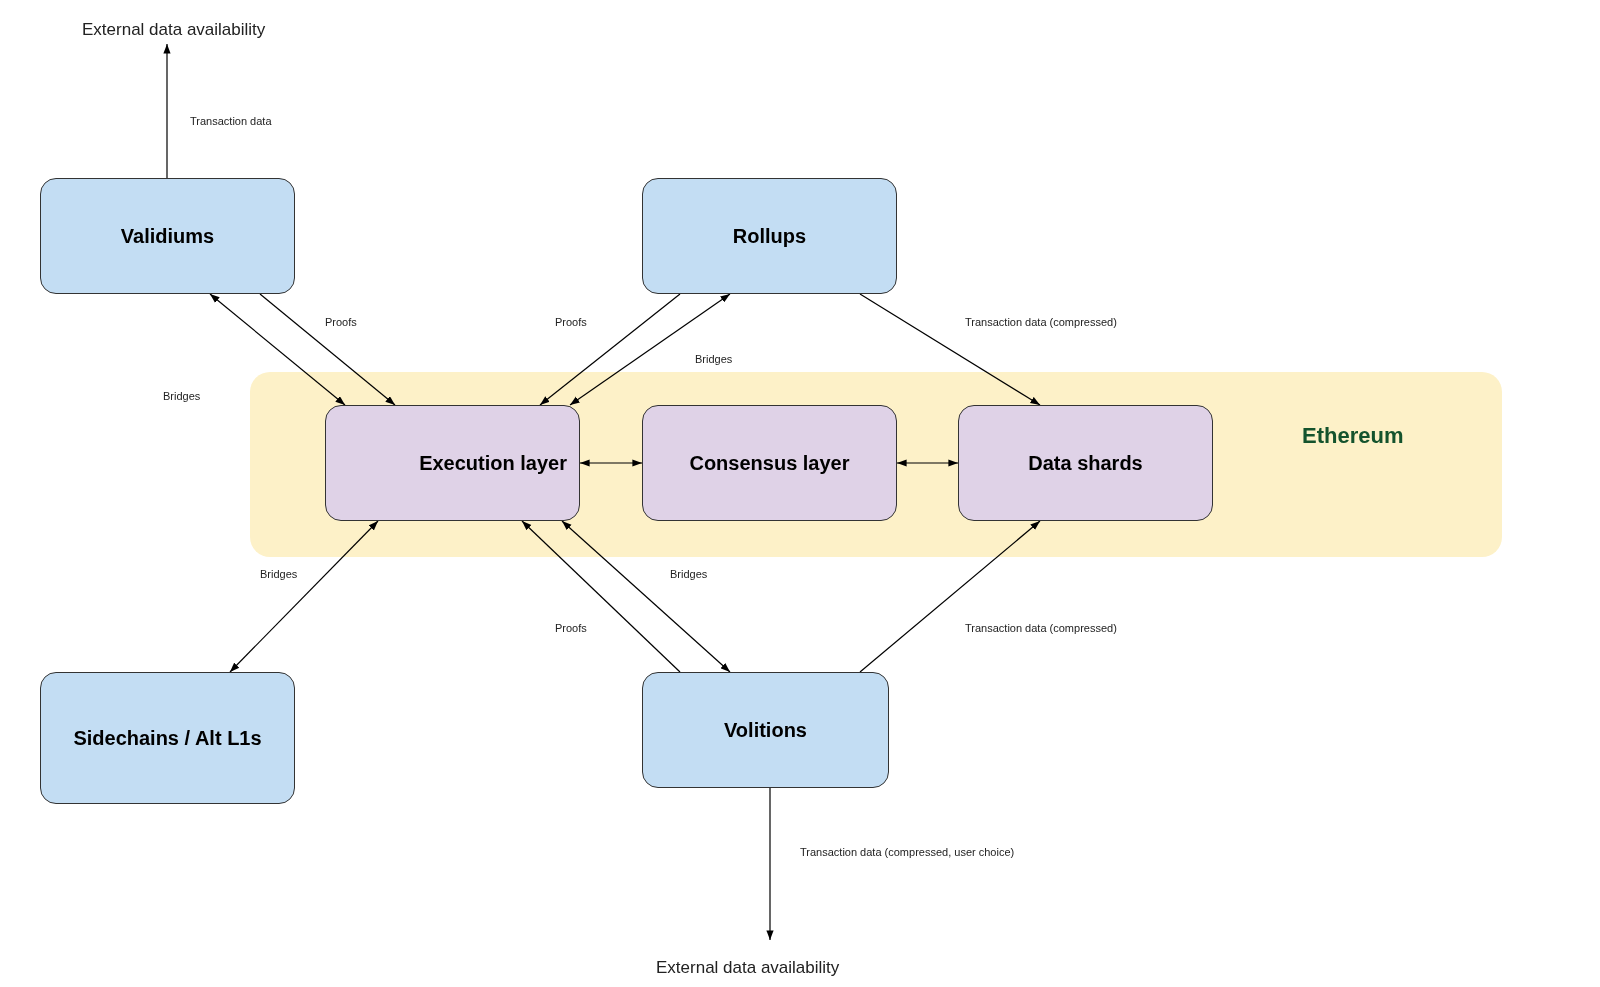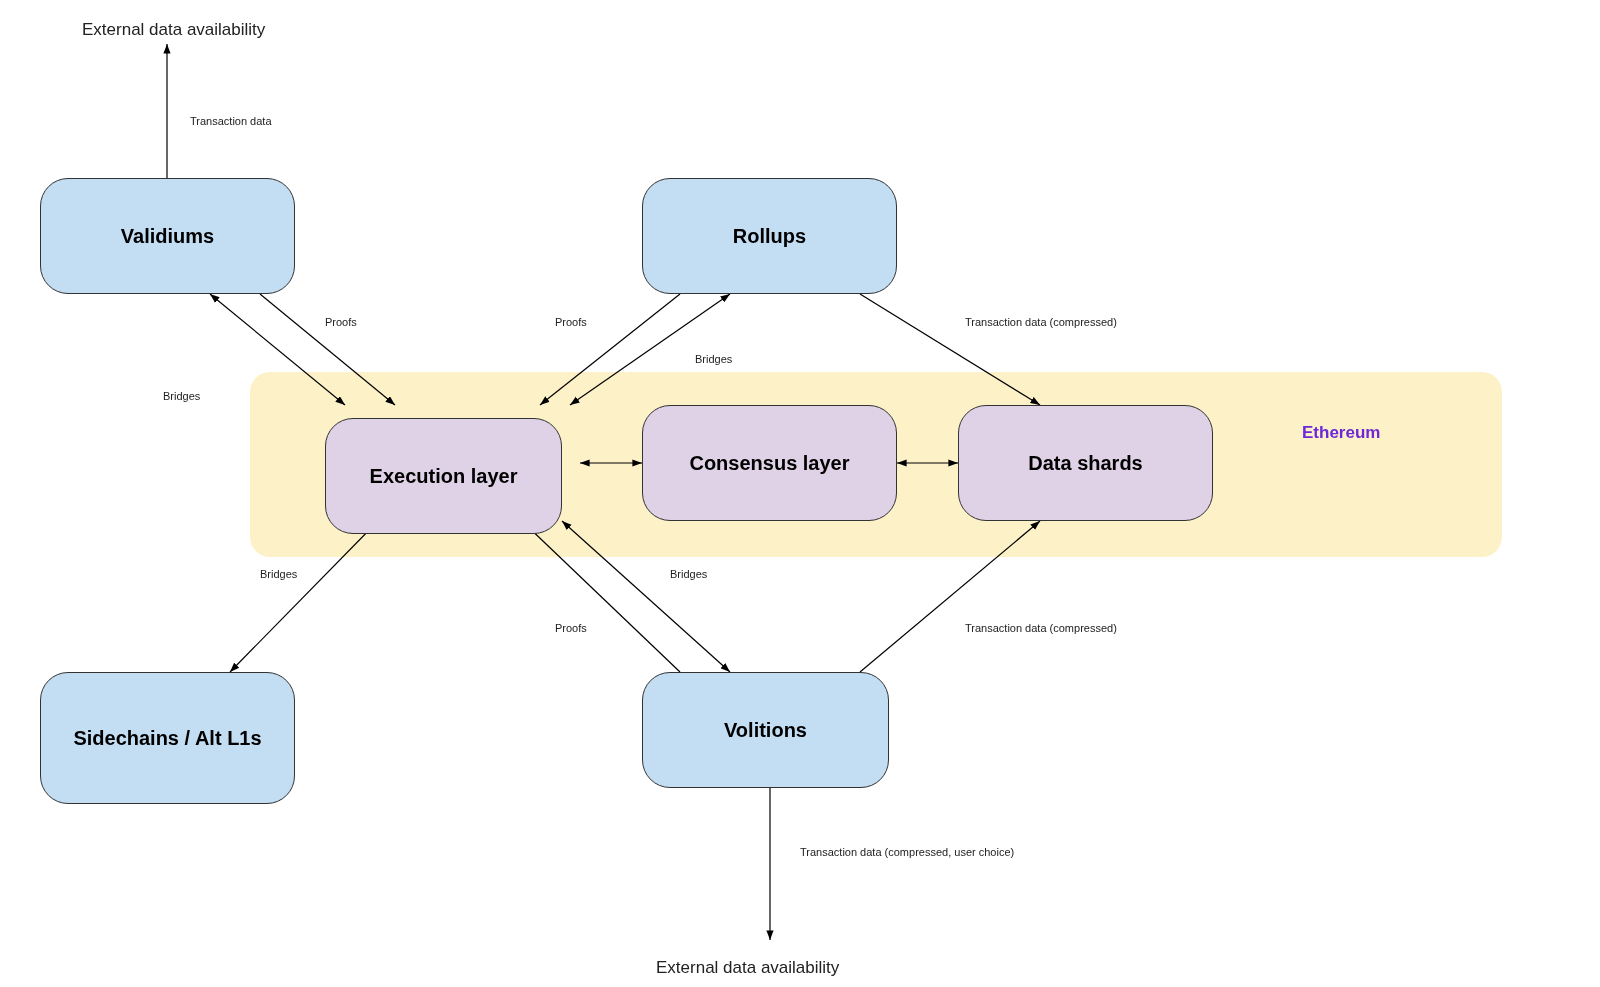--- a/index.html
+++ b/index.html
@@ -23,44 +23,44 @@
     height: 987px;
     pointer-events: none;
   }
   .ethbox {
     position: absolute;
     background: #fdf1c8;
     border-radius: 20px;
   }
   .node {
     position: absolute;
-    border-radius: 28px;
+    border-radius: 16px;
     border: 1px solid #333;
     display: flex;
     align-items: center;
     justify-content: center;
     font-weight: bold;
     font-size: 20px;
     text-align: center;
     box-sizing: border-box;
     padding: 4px 12px;
   }
   .blue   { background: #c3ddf3; }
   .purple { background: #dfd2e7; }
   .label {
     position: absolute;
     font-size: 11px;
     color: #222;
     white-space: nowrap;
   }
   .ethlabel {
     position: absolute;
-    font-size: 17px;
+    font-size: 22px;
     font-weight: bold;
-    color: #6d28d9;
+    color: #14532d;
   }
   .endtext {
     position: absolute;
     font-size: 17px;
     color: #222;
     white-space: nowrap;
   }
 </style>
 </head>
 <body>
@@ -101,21 +101,21 @@
     </div>
   <div class="node blue" id="node-rollups" style="left: 642px; top: 178px; width: 255px; height: 116px;">
       <span>Rollups</span>
     </div>
   <div class="node blue" id="node-sidechains" style="left: 40px; top: 672px; width: 255px; height: 132px;">
       <span>Sidechains / Alt L1s</span>
     </div>
   <div class="node blue" id="node-volitions" style="left: 642px; top: 672px; width: 247px; height: 116px;">
       <span>Volitions</span>
     </div>
-  <div class="node purple" id="node-execution" style="left: 325px; top: 418px; width: 237px; height: 116px;">
+  <div class="node purple" id="node-execution" style="left: 325px; top: 405px; width: 255px; height: 116px; justify-content: flex-end;">
       <span>Execution layer</span>
     </div>
   <div class="node purple" id="node-consensus" style="left: 642px; top: 405px; width: 255px; height: 116px;">
       <span>Consensus layer</span>
     </div>
   <div class="node purple" id="node-datashards" style="left: 958px; top: 405px; width: 255px; height: 116px;">
       <span>Data shards</span>
     </div>
 
   <div class="endtext" id="term-top" style="left: 82px; top: 20px;">External data availability</div>

